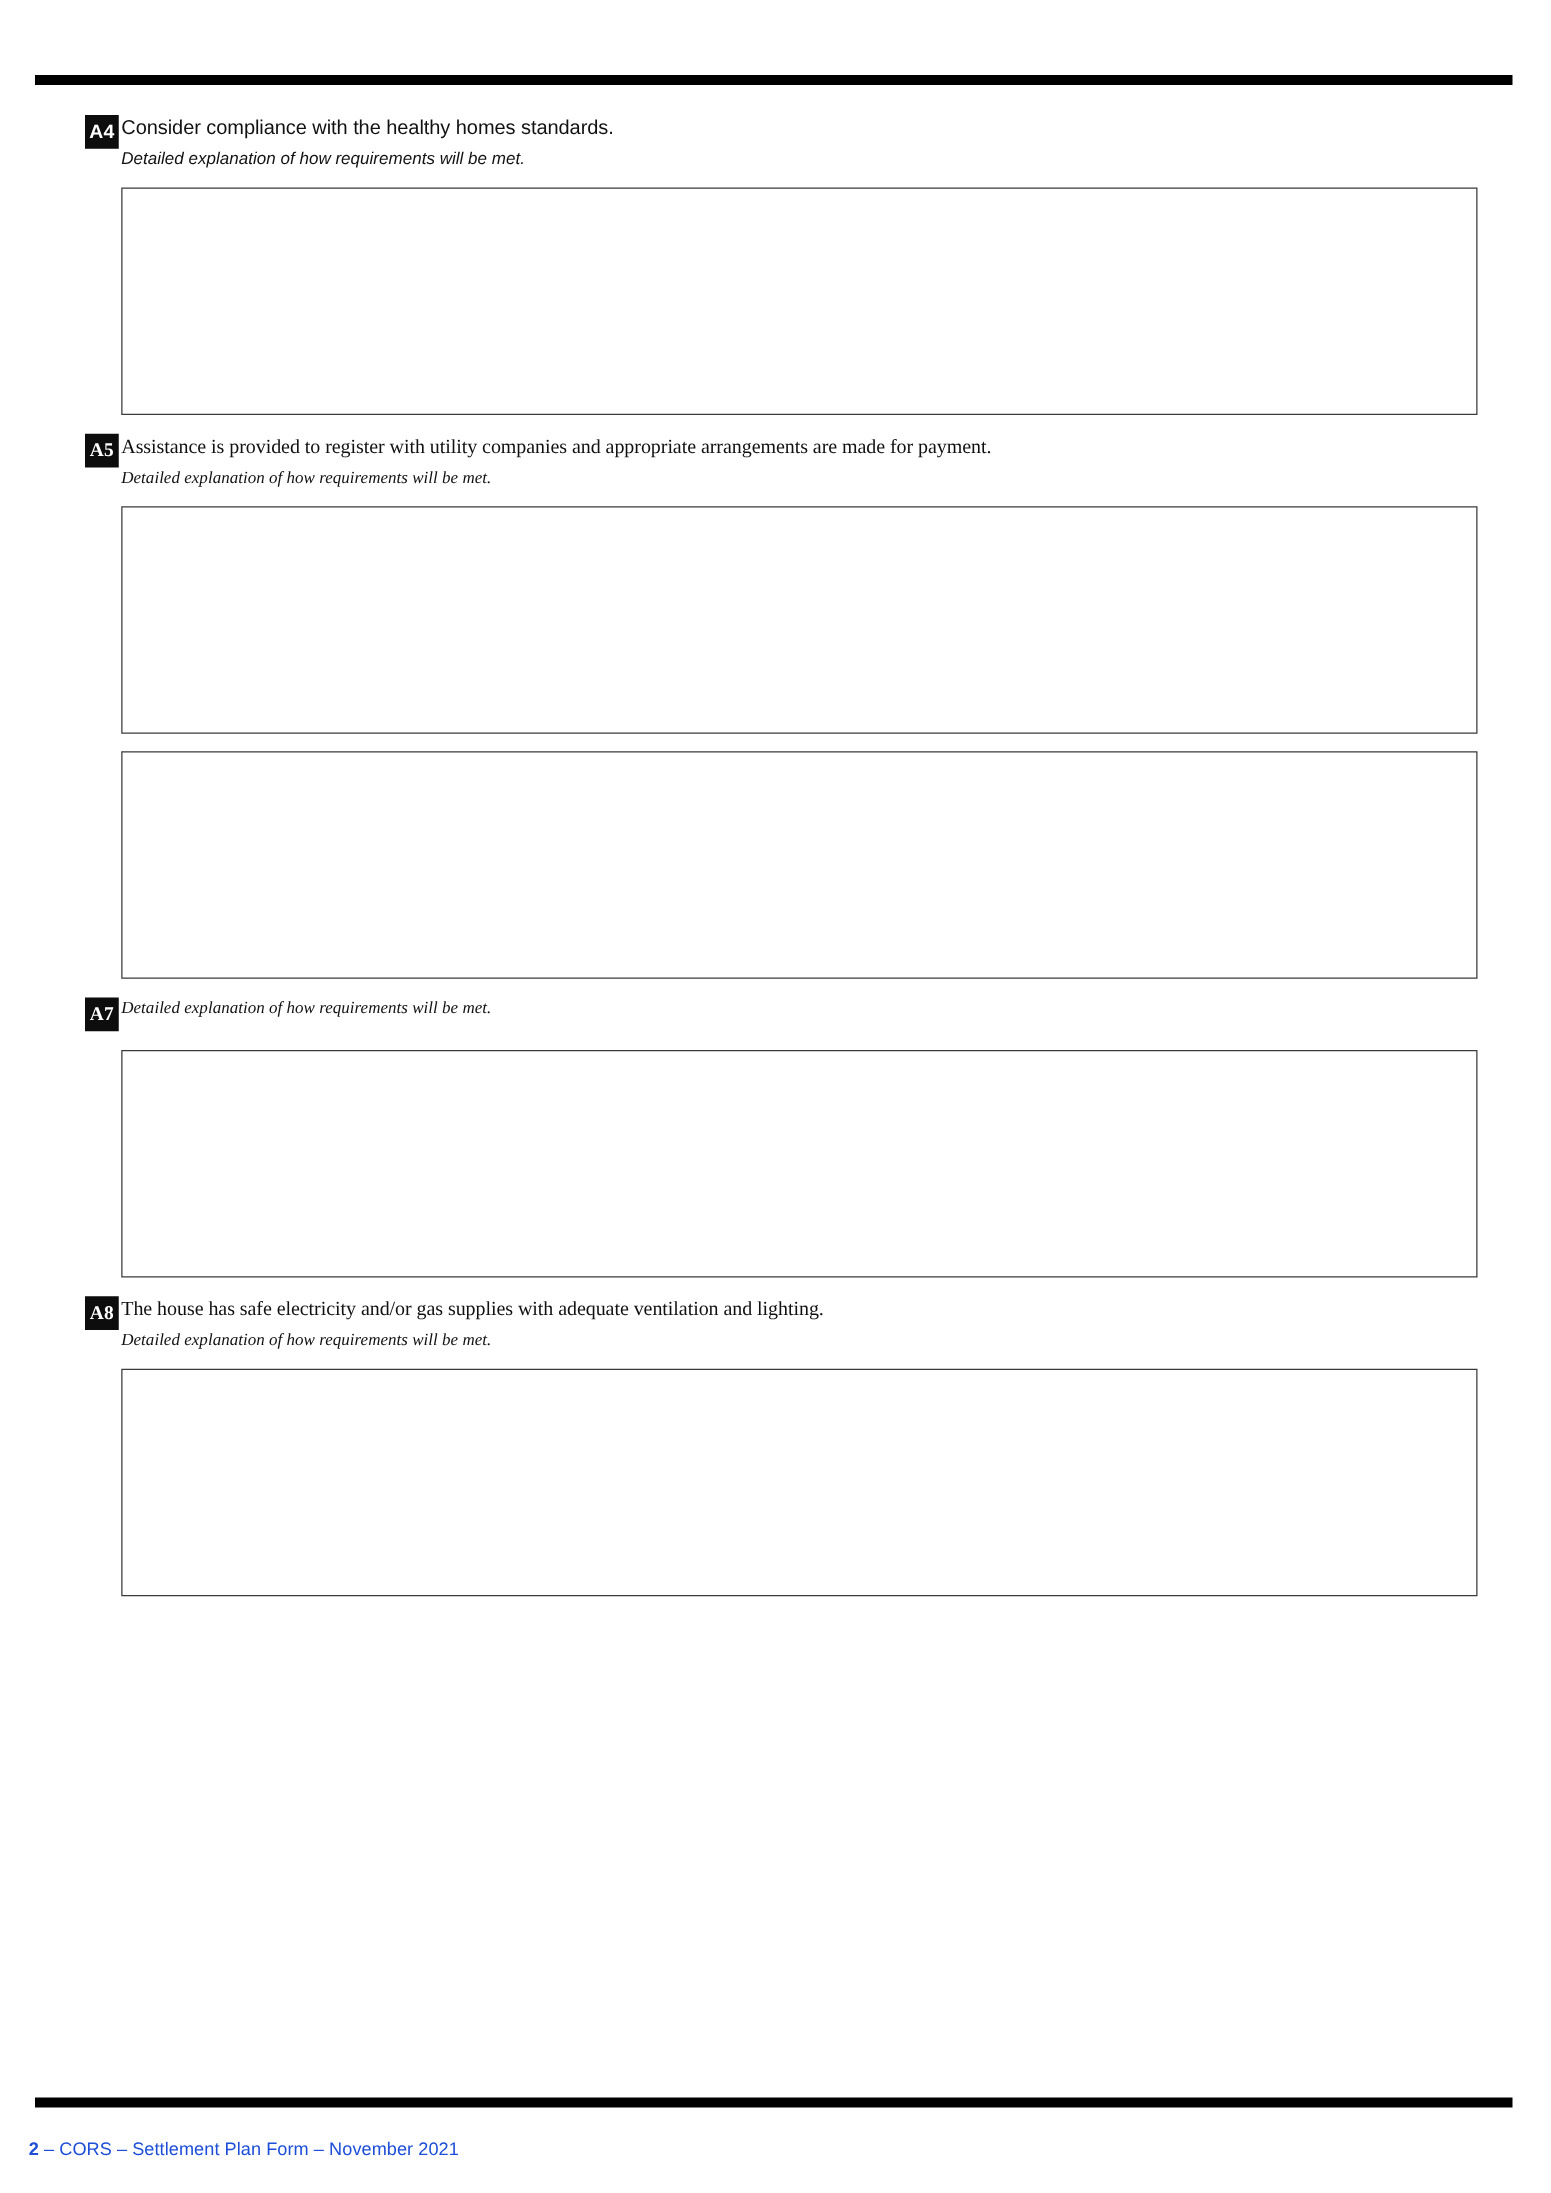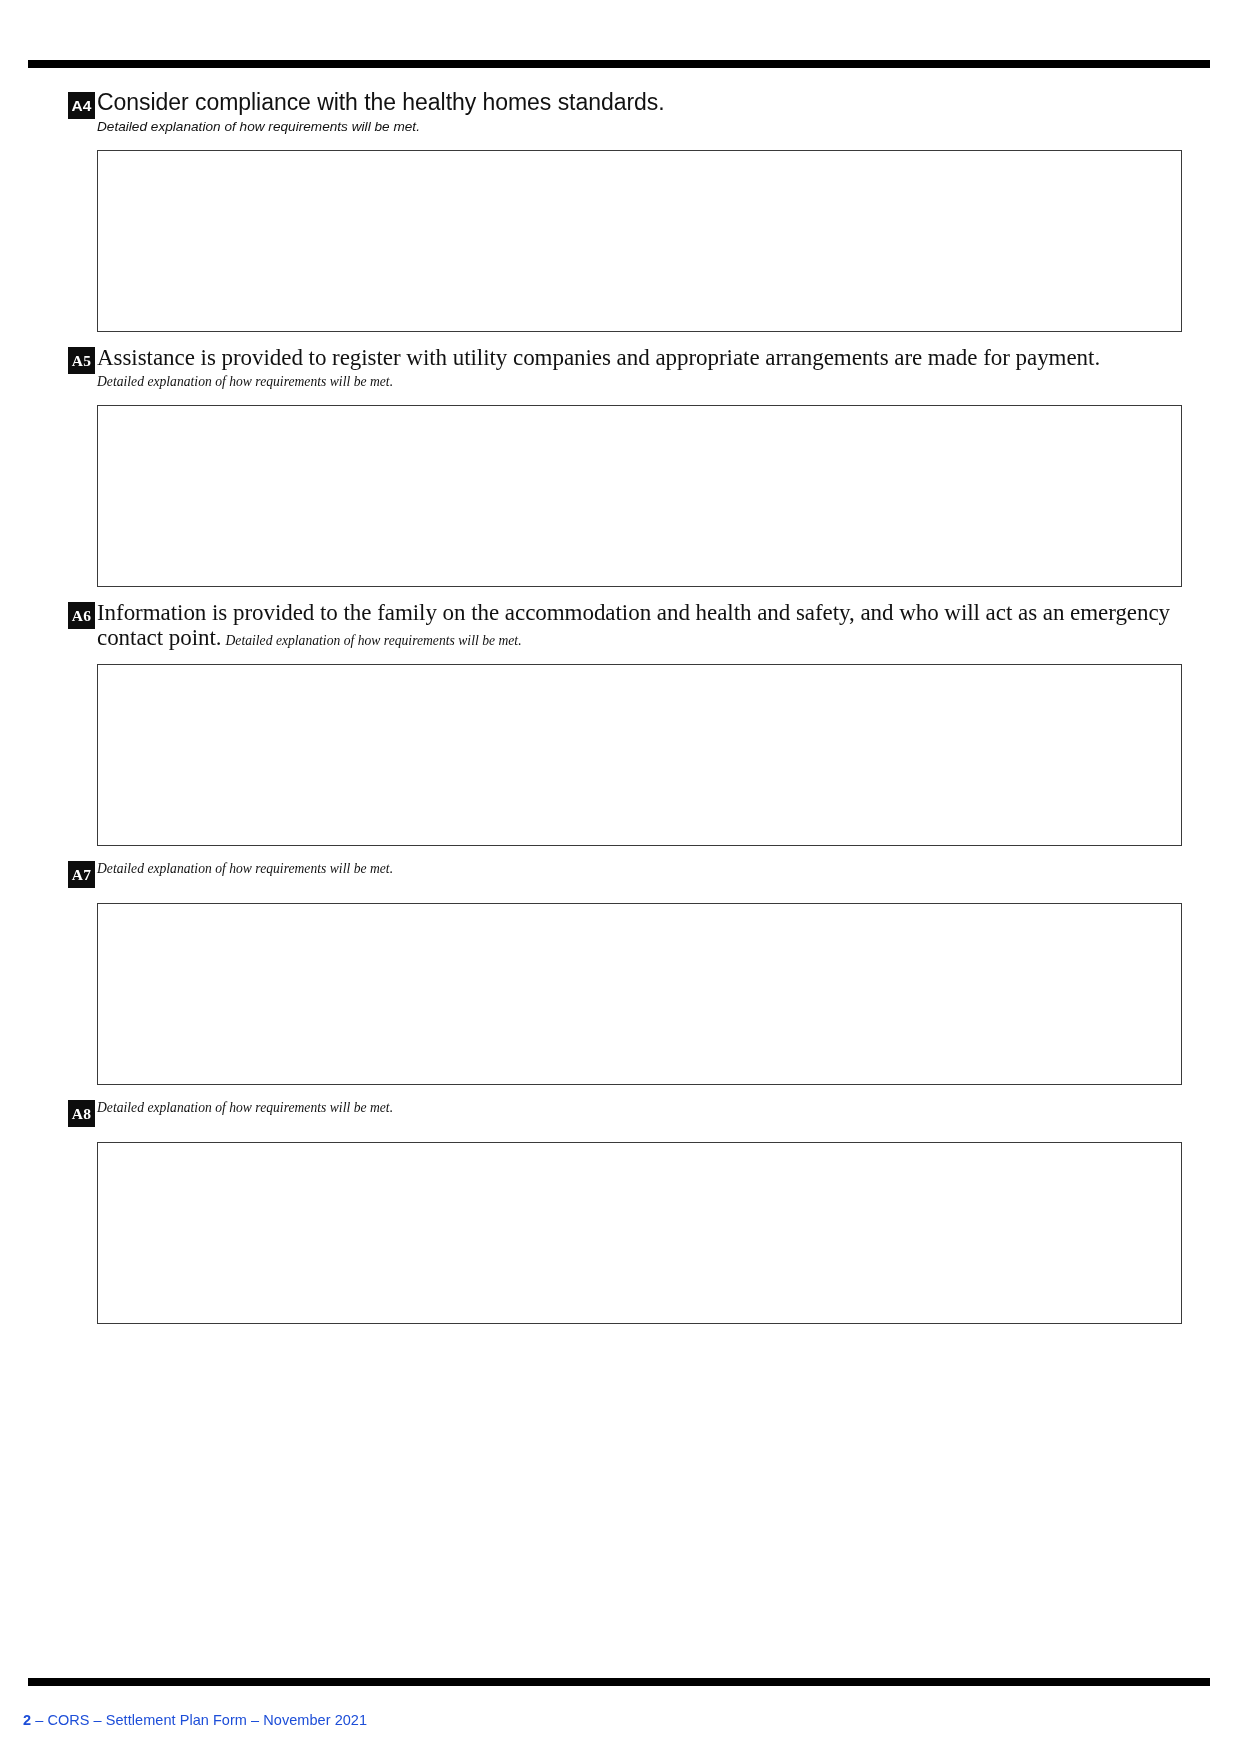--- a/index.html
+++ b/index.html
@@ -66,21 +66,21 @@
     color: #ffffff;
     font-size: 15.5px;
     font-weight: bold;
     line-height: 27px;
     text-align: center;
     letter-spacing: 0.2px;
     box-sizing: border-box;
   }
 
   .q-text {
-    font-size: 23px;
+    font-size: 16px;
     line-height: 25px;
     color: #111111;
     font-weight: normal;
     letter-spacing: -0.05px;
   }
 
   .hint-inline {
     font-style: italic;
     font-size: 13.6px;
     letter-spacing: 0.02px;
@@ -142,39 +142,35 @@
     <div class="item">
       <div class="item-head">
         <span class="badge">A5</span>
         <span class="q-text">Assistance is provided to register with utility companies and appropriate arrangements are made for payment.</span>
         <div class="hint-block">Detailed explanation of how requirements will be met.</div>
       </div>
       <div class="answer-box h-a5"></div>
     </div>
 
     <div class="item">
-      <div class="item-head">
-        <span class="badge">A6</span>
-        <span class="q-text">Information is provided to the family on the accommodation and health and safety, and who will act as an emergency contact point.</span>
-        <span class="hint-inline">Detailed explanation of how requirements will be met.</span>
-      </div>
       <div class="answer-box h-a6"></div>
     </div>
 
     <div class="item">
       <div class="item-head">
         <span class="badge">A7</span>
         <div class="hint-block">Detailed explanation of how requirements will be met.</div>
       </div>
       <div class="answer-box h-a7"></div>
     </div>
 
     <div class="item">
       <div class="item-head">
         <span class="badge">A8</span>
+        <span class="q-text">The house has safe electricity and/or gas supplies with adequate ventilation and lighting.</span>
         <div class="hint-block">Detailed explanation of how requirements will be met.</div>
       </div>
       <div class="answer-box h-a8"></div>
     </div>
 
   </div>
 
   <div class="rule rule-bottom"></div>
 
   <div class="footer"><b>2</b> <span>– CORS – Settlement Plan Form – November 2021</span></div>

